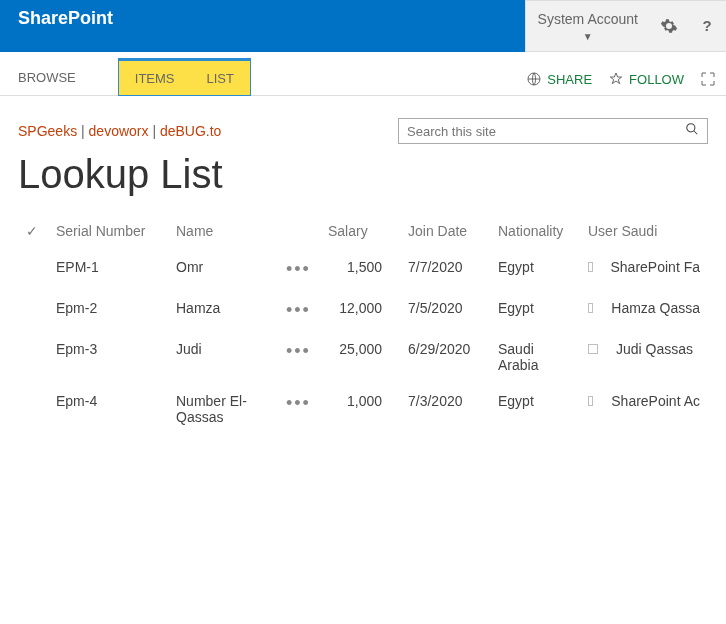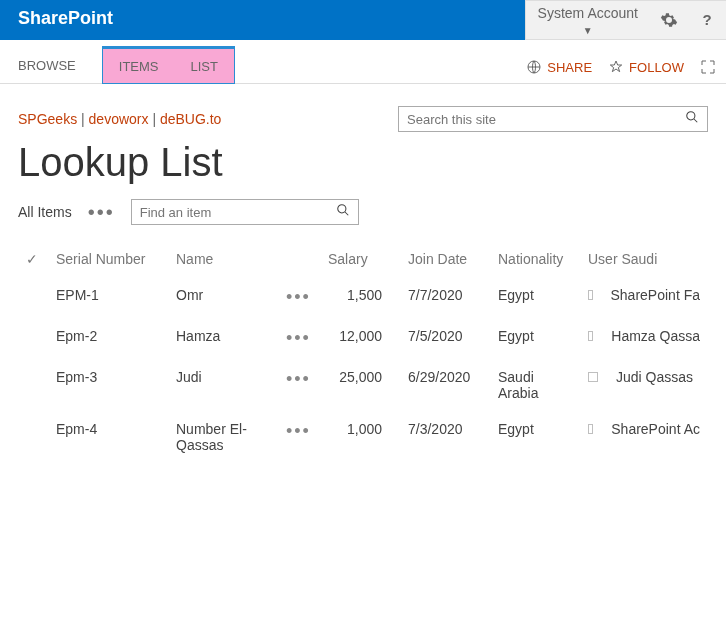--- a/index.html
+++ b/index.html
@@ -1,28 +1,28 @@
 <!DOCTYPE html>
 <html><head>
   <meta charset="utf-8">
   <style>
     * { margin:0; padding:0; box-sizing:border-box; font-family:"Segoe UI","Segoe UI Light",Arial,sans-serif; }
     body { background:#fff; color:#444; width:726px; height:624px; overflow:hidden; }
-    .suitebar { background:#0072c6; color:#fff; height:40px; display:flex; align-items:stretch; }
+    .suitebar { background:#0072c6; color:#fff; height:52px; display:flex; align-items:stretch; }
     .brand { font-size:18px; font-weight:600; padding:8px 18px; }
     .suite-right { margin-left:auto; background:#f1f1f1; color:#666; display:flex; align-items:center; border-top:1px solid #ddd; border-bottom:1px solid #ddd; border-left:1px solid #ddd;}
     .suite-right .acct { padding:0 12px; font-size:14px; display:flex; align-items:center; gap:4px; cursor:pointer;flex-direction:column; }
     .suite-right .acct .caret { font-size:10px; }
     .suite-right .iconbtn { padding:0 10px; display:flex; align-items:center; cursor:pointer; }
     .gear-svg, .help-svg { width:18px; height:18px; fill:#666; }
     .ribbon { height:44px; border-bottom:1px solid #ddd; display:flex; align-items:flex-end; padding:0 0 0 0; }
     .rtab { padding:12px 18px 10px; font-size:13px; color:#666; cursor:pointer; }
-    .rtab-group { border:1px solid #2a8dd4; border-top:3px solid #2a8dd4; display:flex; margin-left:8px; margin-bottom:-1px; background:#f9a8d4; }
+    .rtab-group { border:1px solid #2a8dd4; border-top:3px solid #2a8dd4; display:flex; margin-left:24px; margin-bottom:-1px; background:#fde047; }
     .rtab-group .rtab { padding:10px 16px 9px; }
-    .ribbon-right { margin-left:auto; display:flex; align-items:center; gap:16px; padding-right:10px; padding-bottom:8px; color:#c2410c; font-size:13px; }
+    .ribbon-right { margin-left:auto; display:flex; align-items:center; gap:16px; padding-right:10px; padding-bottom:8px; color:#15803d; font-size:13px; }
     .ribbon-right .ritem { display:flex; align-items:center; gap:5px; cursor:pointer; }
     .ribbon-right svg { width:16px; height:16px; fill:none; stroke:#666; stroke-width:1.5; }
     .fullscreen-icon { width:18px; height:18px; stroke:#666; stroke-width:1.5; fill:none; }
     .content { padding:0 18px; }
     .breadcrumb-row { display:flex; align-items:center; margin-top:22px; }
     .breadcrumbs { font-size:14px; color:#666; }
     .breadcrumbs a { color:#c2410c; text-decoration:none; cursor:pointer; }
     .breadcrumbs .sep { color:#666; }
     .searchbox { margin-left:auto; border:1px solid #ababab; display:flex; align-items:center; width:310px; height:26px; }
     .searchbox input { border:none; outline:none; flex:1; padding:0 8px; font-size:13px; color:#0f172a; }
@@ -117,33 +117,20 @@
             <circle cx="10" cy="10" r="7"></circle>
             <path d="M21 21l-6-6"></path>
           </svg>
       </div>
     </div>
   </div>
 
   <h1 class="page-title">Lookup List</h1>
 
 
-  <div class="filter-row">
-    <span class="viewname">All Items</span>
-    <span class="dots">•••</span>
-    <div class="findbox">
-      <input type="text" placeholder="Find an item" style="">
-      <div class="srchicon">
-        <svg class="mag" viewBox="0 0 24 24">
-            <circle cx="10" cy="10" r="7"></circle>
-            <path d="M21 21l-6-6"></path>
-          </svg>
-      </div>
-    </div>
-  </div>
 
   <table class="list">
     <colgroup>
       <col style="width:30px">
         <col style="width:120px">
         <col style="width:110px">
         <col style="width:42px">
         <col style="width:80px">
         <col style="width:90px">
         <col style="width:90px">

